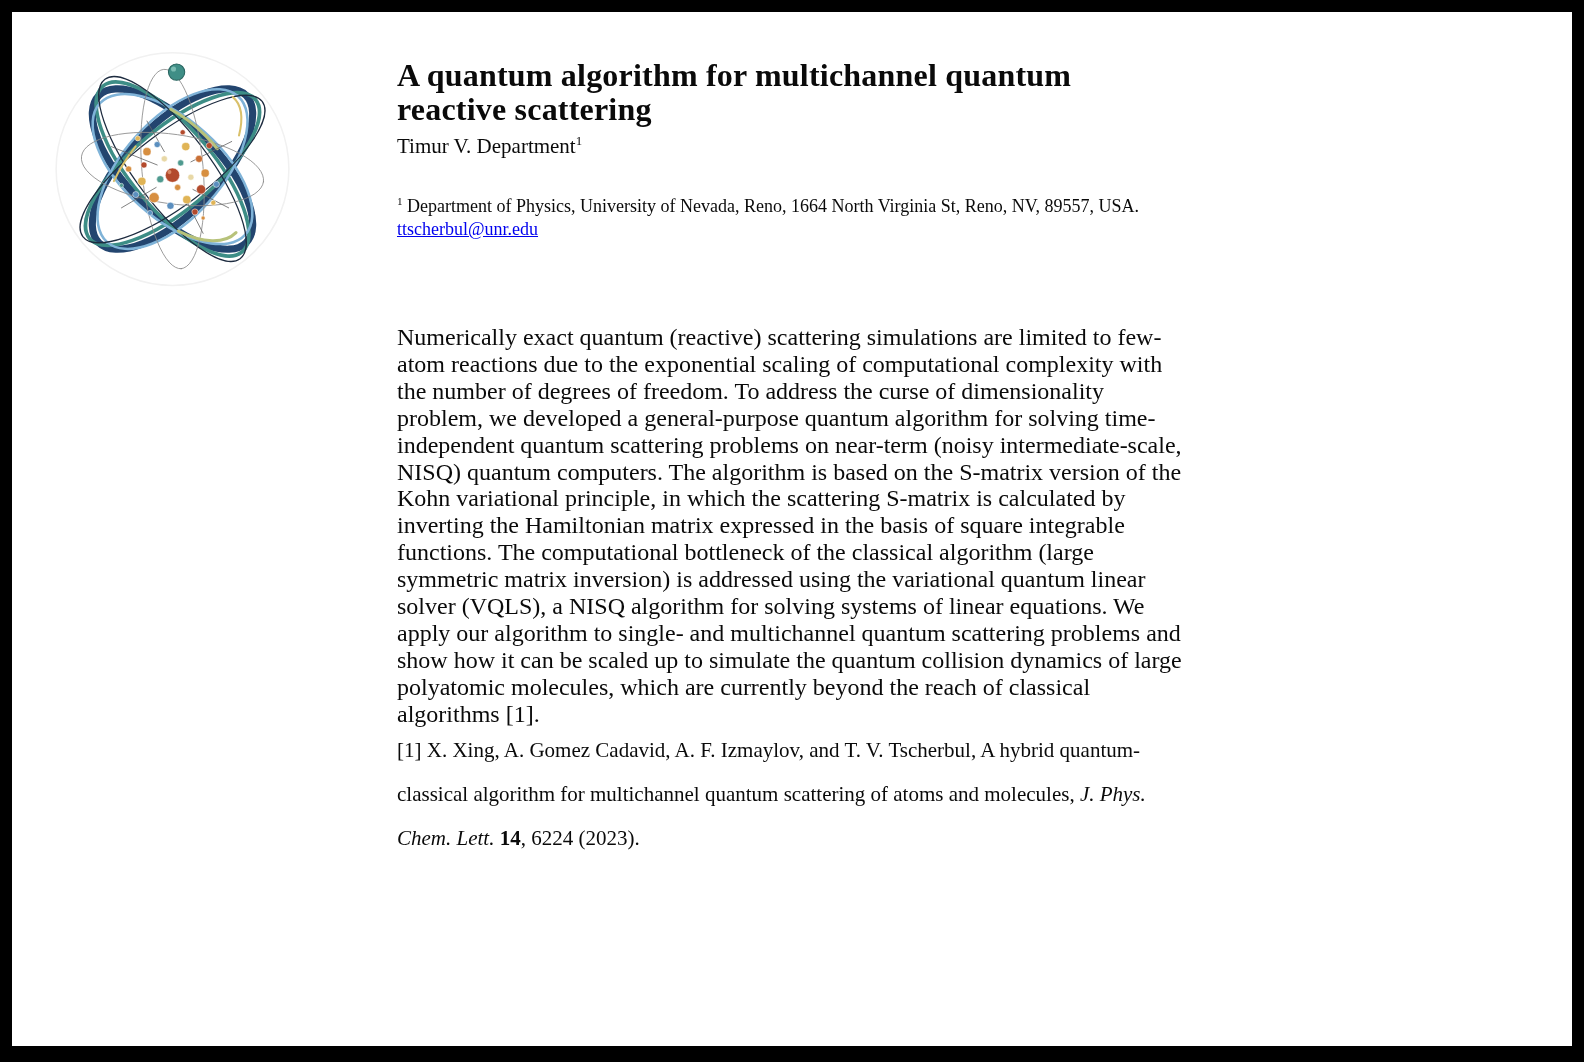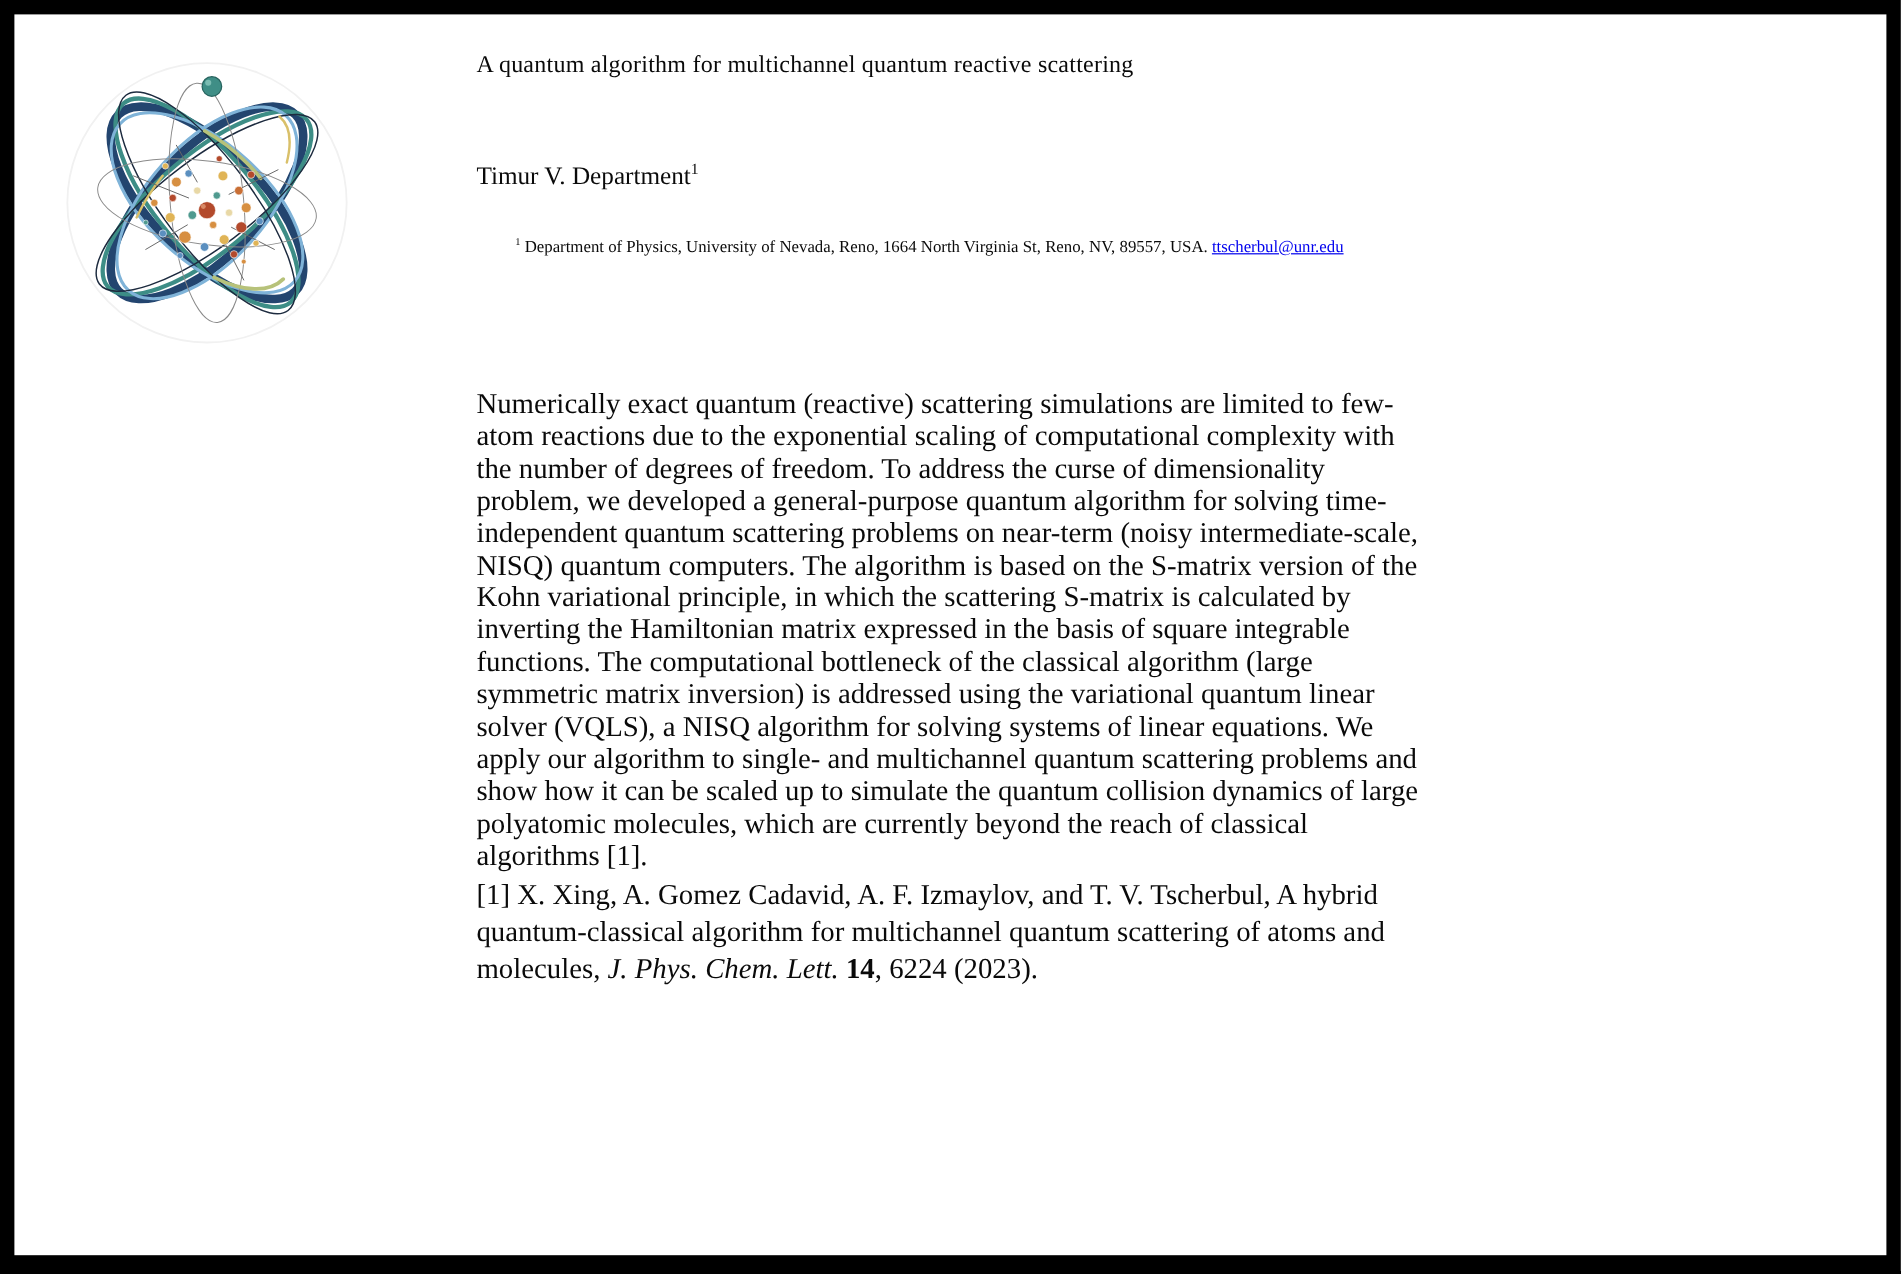--- a/index.html
+++ b/index.html
@@ -17,54 +17,53 @@
     background: #ffffff;
     overflow: hidden;
   }
   .atom-art {
     position: absolute;
     left: 38px; top: 30px;
     width: 245px; height: 250px;
   }
   .col { position: absolute; left: 385px; width: 790px; }
   .title {
-    top: 12px;
-    font-size: 20px;
+    top: 25px;
+    font-size: 32px;
     line-height: 34px;
-    font-weight: normal;
+    font-weight: bold;
     letter-spacing: 0.2px;
   }
   .author {
     top: 116px;
     font-size: 21px;
     line-height: 26px;
   }
   .author sup, .affil sup { font-size: 0.62em; }
   .affil {
     top: 178px;
     width: 755px;
-    font-size: 14px;
+    font-size: 18px;
     line-height: 23px;
-    text-align: center;
   }
   .affil a {
     color: #0000ee;
     text-decoration: underline;
     cursor: pointer;
   }
   .abstract {
     top: 288px;
     font-size: 24px;
     line-height: 26.9px;
   }
   .reference {
     top: 695px;
     width: 770px;
-    font-size: 24px;
-    line-height: 31px;
+    font-size: 21px;
+    line-height: 44px;
   }
   .reference .it { font-style: italic; }
   .reference .bd { font-weight: bold; }
 </style>
 </head>
 <body>
 
 <div class="page">
 
   <div class="atom-art">

